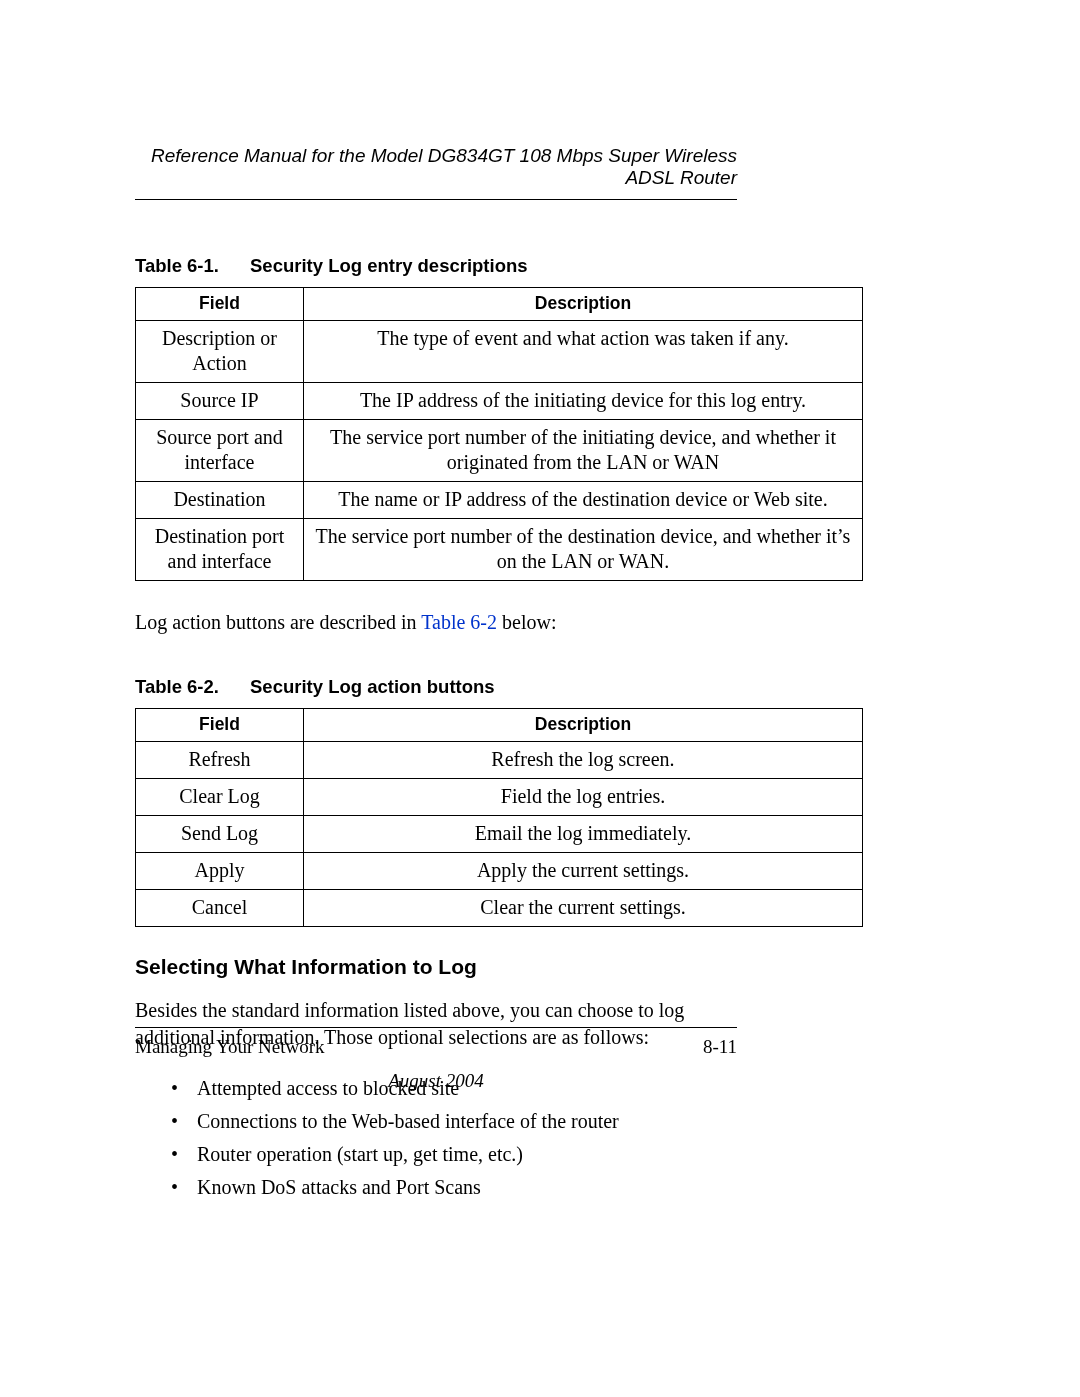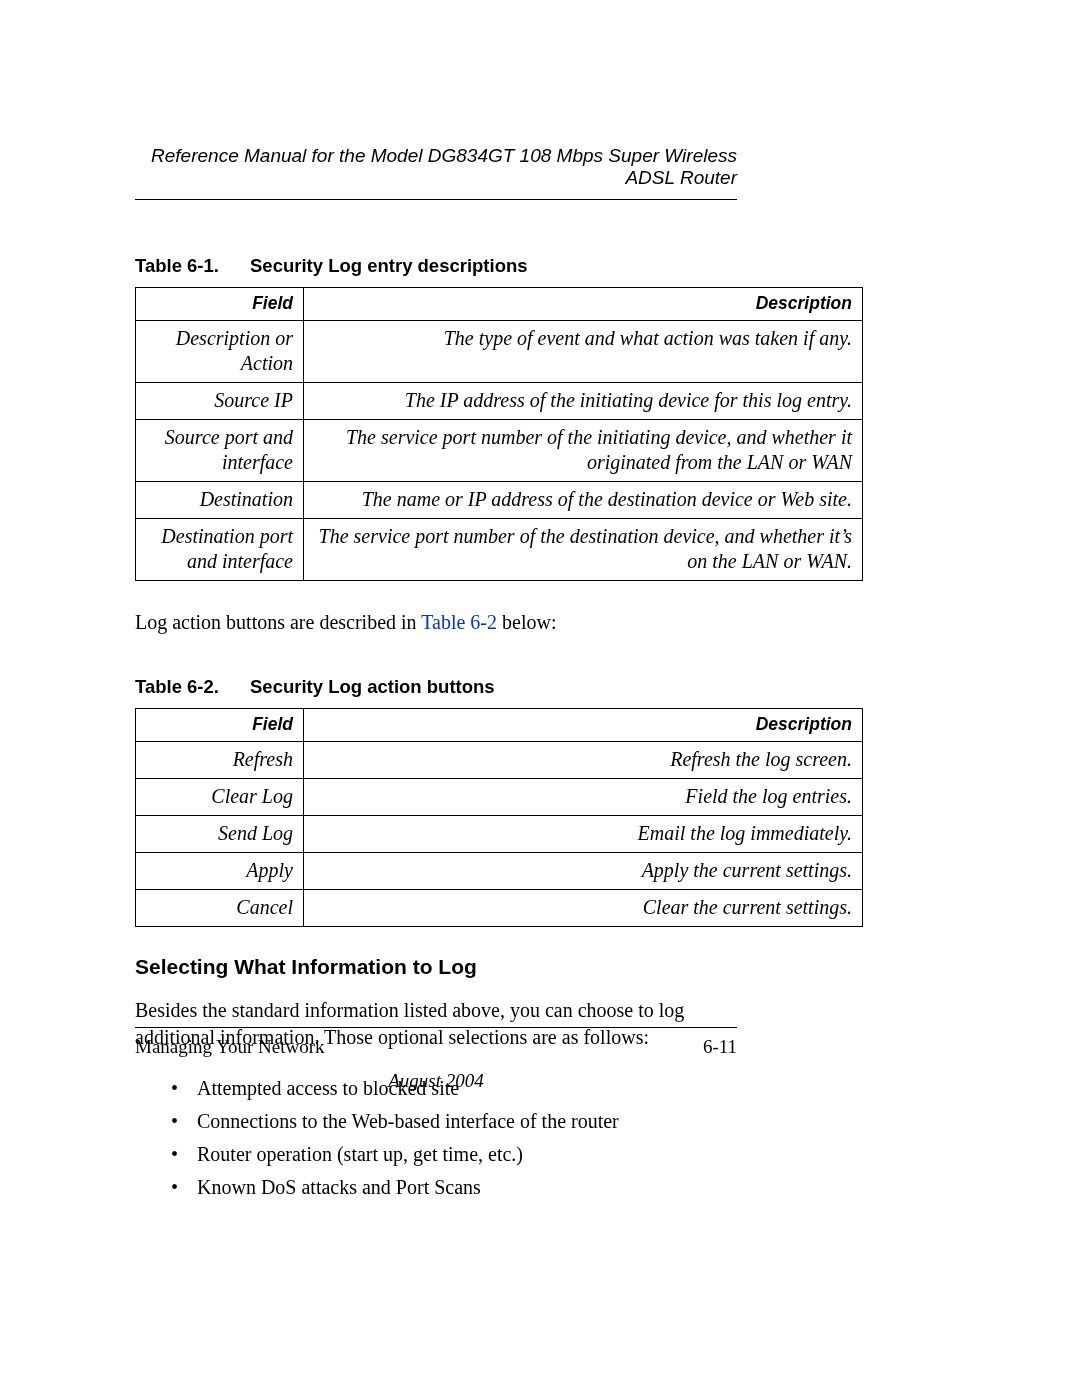--- a/index.html
+++ b/index.html
@@ -32,24 +32,23 @@
     margin-bottom: 10px;
   }
   .tbl-caption .num { display:inline-block; width: 115px; }
   table.spec {
     border-collapse: collapse;
     width: 728px;
     margin-bottom: 28px;
   }
   table.spec th, table.spec td {
     border: 1.5px solid #000;
-    text-align: right;
+    text-align: center;
     vertical-align: top;
     padding: 5px 10px 6px 10px;
-    font-style: italic;
   }
   table.spec th {
     font-family: Arial, Helvetica, sans-serif;
     font-weight: bold;
     font-size: 17.5px;
   }
   table.spec td {
     font-size: 20px;
     line-height: 1.25;
   }
@@ -199,18 +198,18 @@
     <li>Attempted access to blocked site</li>
     <li>Connections to the Web-based interface of the router</li>
     <li>Router operation (start up, get time, etc.)</li>
     <li>Known DoS attacks and Port Scans</li>
   </ul>
 
   <div class="footer-block">
     <div class="footer-rule"></div>
     <div class="footer-row">
       <span>Managing Your Network</span>
-      <span>6-11</span>
+      <span>8-11</span>
     </div>
     <div class="footer-date">August 2004</div>
   </div>
 
 </div>
 
 </body></html>

